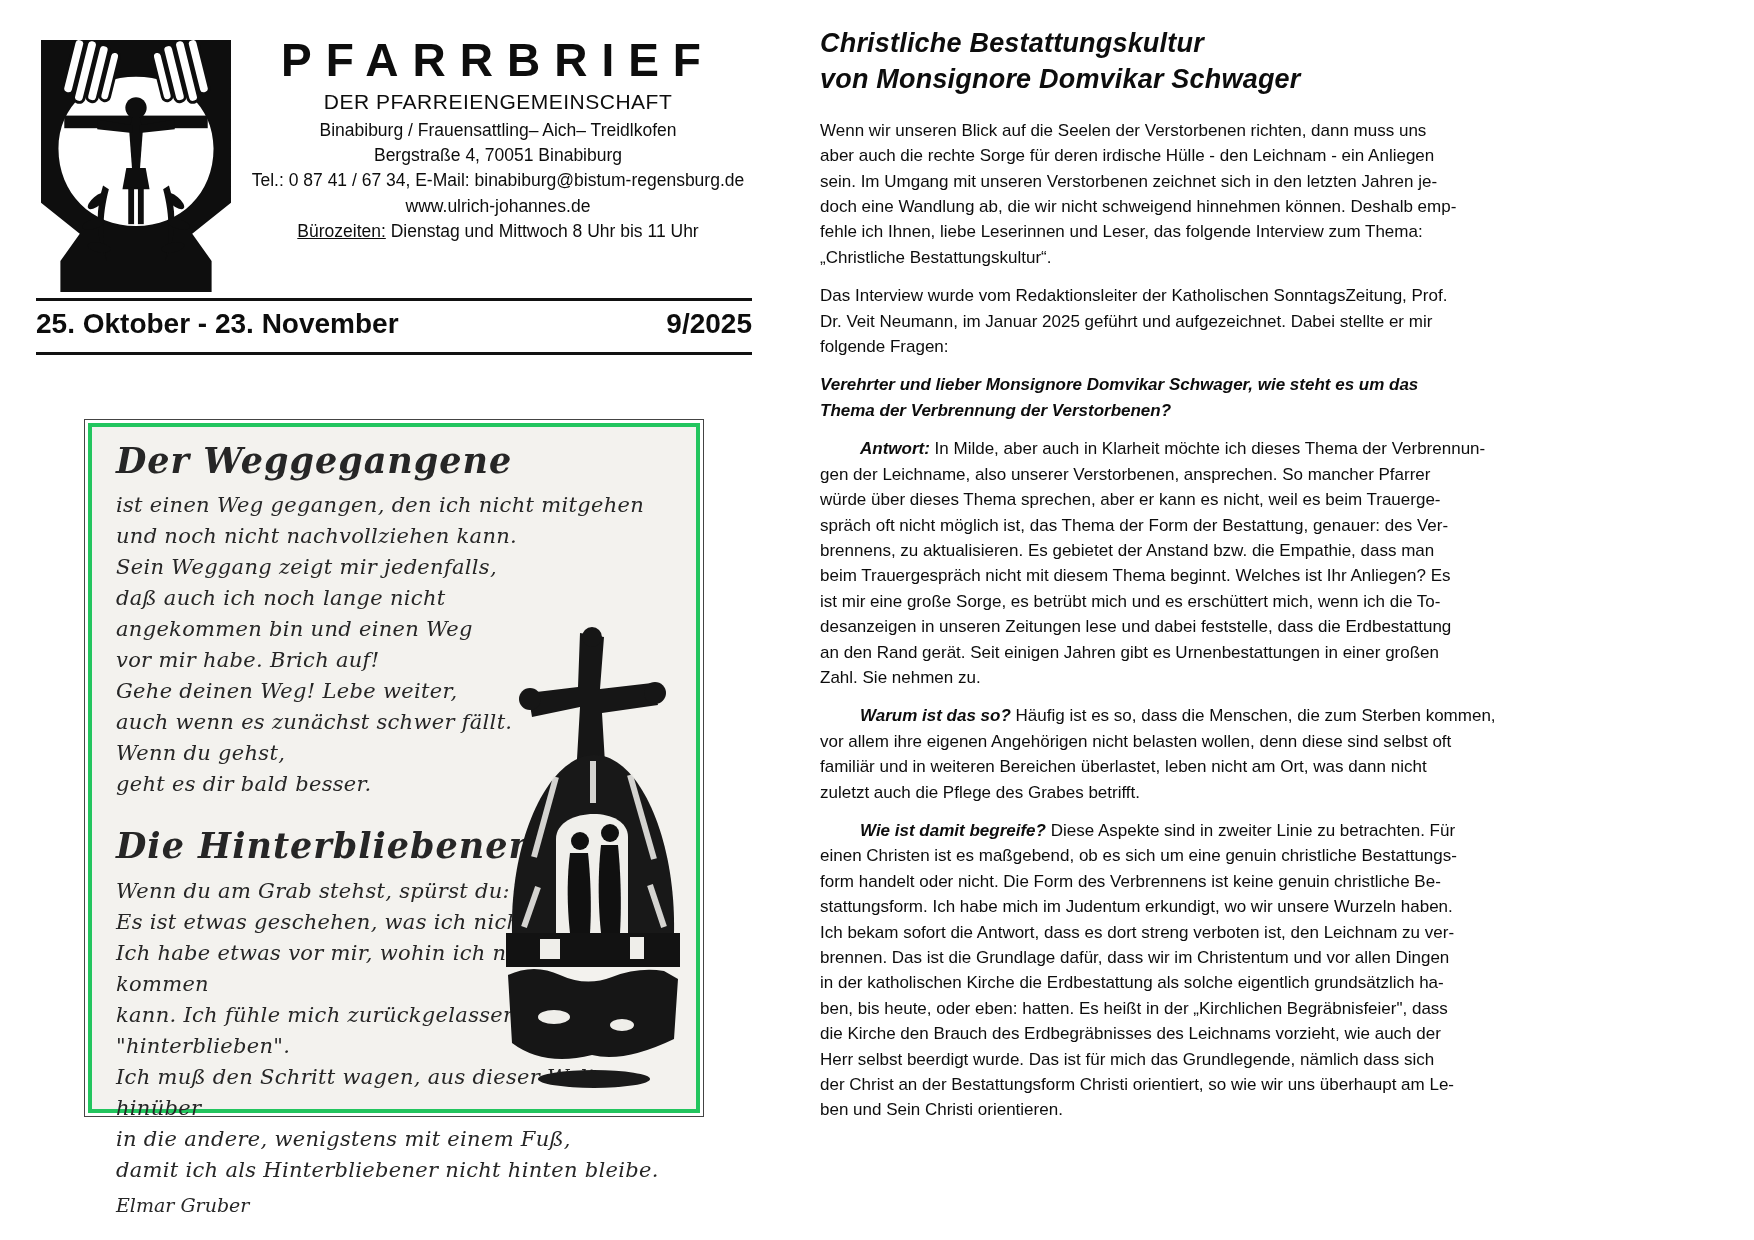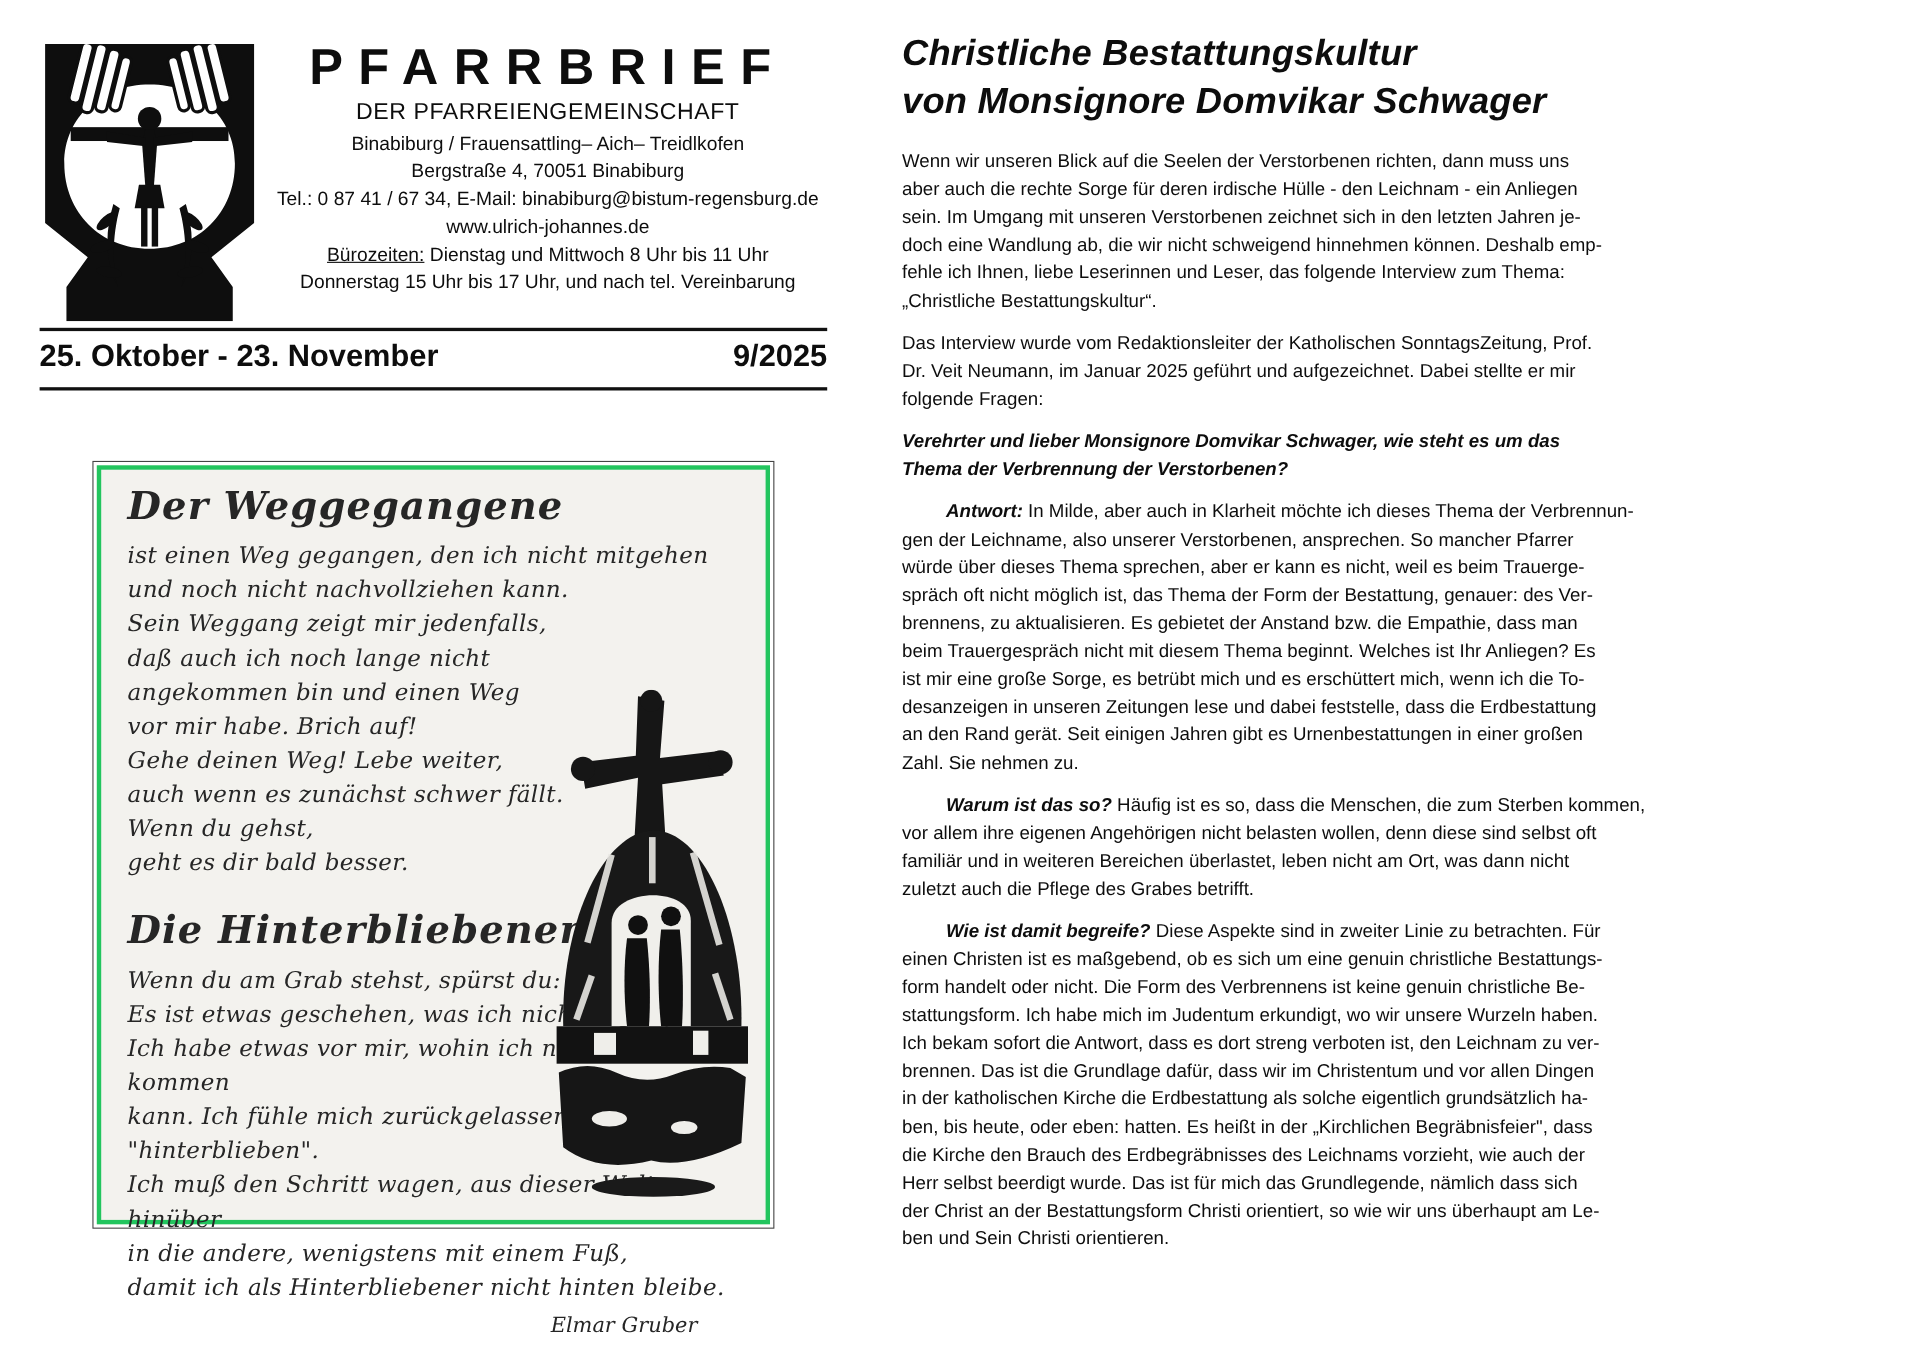--- a/index.html
+++ b/index.html
@@ -23,25 +23,25 @@
   .dateband{position:absolute;left:36px;top:308px;width:716px;display:flex;justify-content:space-between;font-weight:bold;font-size:28px;gap:18px;}
   
   .poembox{
     position:absolute;left:88px;top:423px;width:612px;height:690px;box-sizing:border-box;
     background:#f3f2ee;border:4px solid #22c55e;outline:1px solid #444;outline-offset:3px;
     padding:14px 10px 10px 24px;font-family:"DejaVu Serif",serif;font-style:italic;color:#262626;
   }
   .poem-h{font-size:35px;font-weight:bold;letter-spacing:1px;line-height:1.15;}
   .poem-t{font-size:21px;line-height:31px;white-space:pre-line;margin-top:9px;letter-spacing:.3px;}
   .poem-h2{margin-top:26px;}
-  .poem-author{font-size:19px;text-align:right;padding-right:52px;margin-top:8px;}
+  .poem-author{font-size:19px;padding-right:52px;margin-top:8px;}
   .grave{position:absolute;right:14px;top:200px;width:178px;height:470px;}
   
   .article{position:absolute;left:820px;top:26px;width:714px;}
-  .art-title{font-size:33px;font-weight:bold;font-style:italic;line-height:1.33;letter-spacing:.2px;}
+  .art-title{font-size:27px;font-weight:bold;font-style:italic;line-height:1.33;letter-spacing:.2px;}
   .art-body{margin-top:20px;font-size:17px;line-height:25.4px;}
   .para{white-space:pre-line;margin:0 0 13px 0;}
   .lead{font-weight:bold;font-style:italic;margin-left:40px;}
   .q{font-weight:bold;font-style:italic;}
 </style>
 </head>
 <body>
 
 <svg class="logo" viewBox="0 0 200 260" aria-hidden="true">
   <path fill="#0e0e0e" fill-rule="evenodd" d="M2,0 H198 V168 L158,200 L178,228 V260 H22 V228 L42,200 L2,168 Z
@@ -86,21 +86,20 @@
 </svg>
 
 <div class="masthead">
   <div class="mast-title">PFARRBRIEF</div>
   <div class="mast-sub">DER PFARREIENGEMEINSCHAFT</div>
   <div class="mast-line first">Binabiburg / Frauensattling– Aich– Treidlkofen</div>
   <div class="mast-line">Bergstraße 4, 70051 Binabiburg</div>
   <div class="mast-line">Tel.: 0 87 41 / 67 34, E-Mail: binabiburg@bistum-regensburg.de</div>
   <div class="mast-line">www.ulrich-johannes.de</div>
   <div class="mast-line"><span class="u">Bürozeiten:</span><span> Dienstag und Mittwoch 8 Uhr bis 11 Uhr</span></div>
-  <div class="mast-line">Donnerstag 15 Uhr bis 17 Uhr, und nach tel. Vereinbarung</div>
 </div>
 
 <div class="rule r1"></div>
 <div class="dateband">
   <span>25. Oktober - 23. November</span>
   <span>9/2025</span>
 </div>
 <div class="rule r2"></div>
 
 <div class="poembox">

